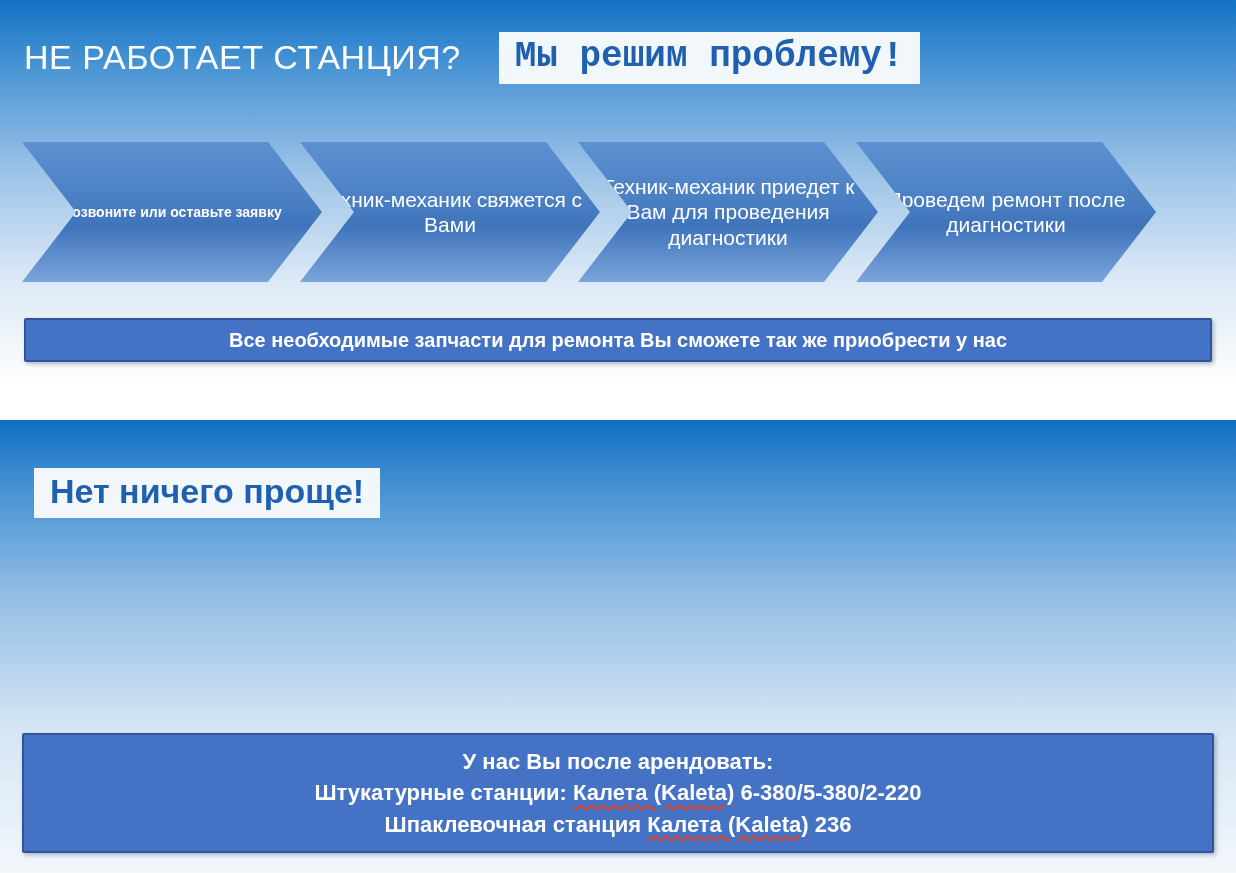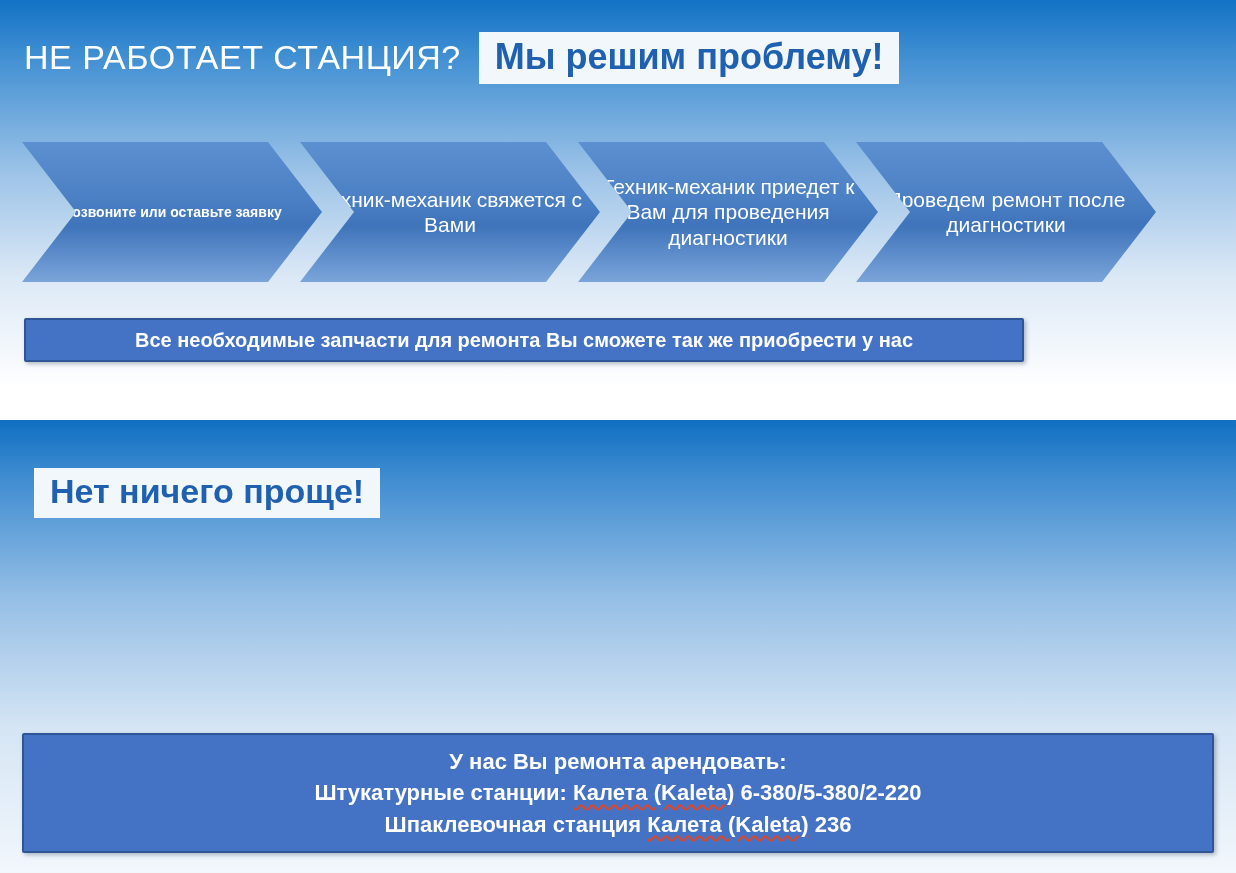--- a/index.html
+++ b/index.html
@@ -57,21 +57,21 @@
     background: #f2f7fb;
     color: #1f61b0;
     font-size: 36px;
     font-weight: bold;
     padding: 6px 16px 8px 16px;
     white-space: nowrap;
     line-height: 1.05;
   }
 
   .s1-head { top: 32px; padding-left: 24px; }
-  .s1-head .head-badge { margin-left: 18px; }
+  .s1-head .head-badge { margin-left: 38px; font-family: Liberation Mono, monospace; }
 
   .s2-head { top: 48px; padding-left: 16px; }
   .s2-head .head-badge { margin-left: 18px; font-size: 34px; }
 
   
   .chev-row {
     position: absolute;
     display: flex;
     align-items: stretch;
   }
@@ -122,21 +122,21 @@
     display: flex;
     align-items: center;
     justify-content: center;
     font-weight: bold;
     border-radius: 2px;
     filter: drop-shadow(2px 2px 2px rgba(40,60,90,0.35));
   }
   .banner-1 {
     left: 24px;
     top: 318px;
-    width: 1000px;
+    width: 1188px;
     height: 44px;
     font-size: 20px;
   }
   .banner-2 {
     left: 22px;
     top: 313px;
     width: 1192px;
     height: 120px;
     font-size: 22px;
     line-height: 1.42;
@@ -182,21 +182,21 @@
     </div>
   </div>
 
   <div class="section section-2">
 
     <div class="head-row s2-head">
       <div class="head-badge">Нет ничего проще!</div>
     </div>
 
     <div class="banner banner-2">
-      <span class="line">У нас Вы ремонта арендовать:</span>
+      <span class="line">У нас Вы после арендовать:</span>
       <span class="line">
         <span>Штукатурные станции: </span><span class="spellmark">Калета (Kaleta)</span><span> 6-380/5-380/2-220</span>
       </span>
       <span class="line">
         <span>Шпаклевочная станция </span><span class="spellmark">Калета (Kaleta)</span><span> 236</span>
       </span>
     </div>
   </div>
 
 </div>

